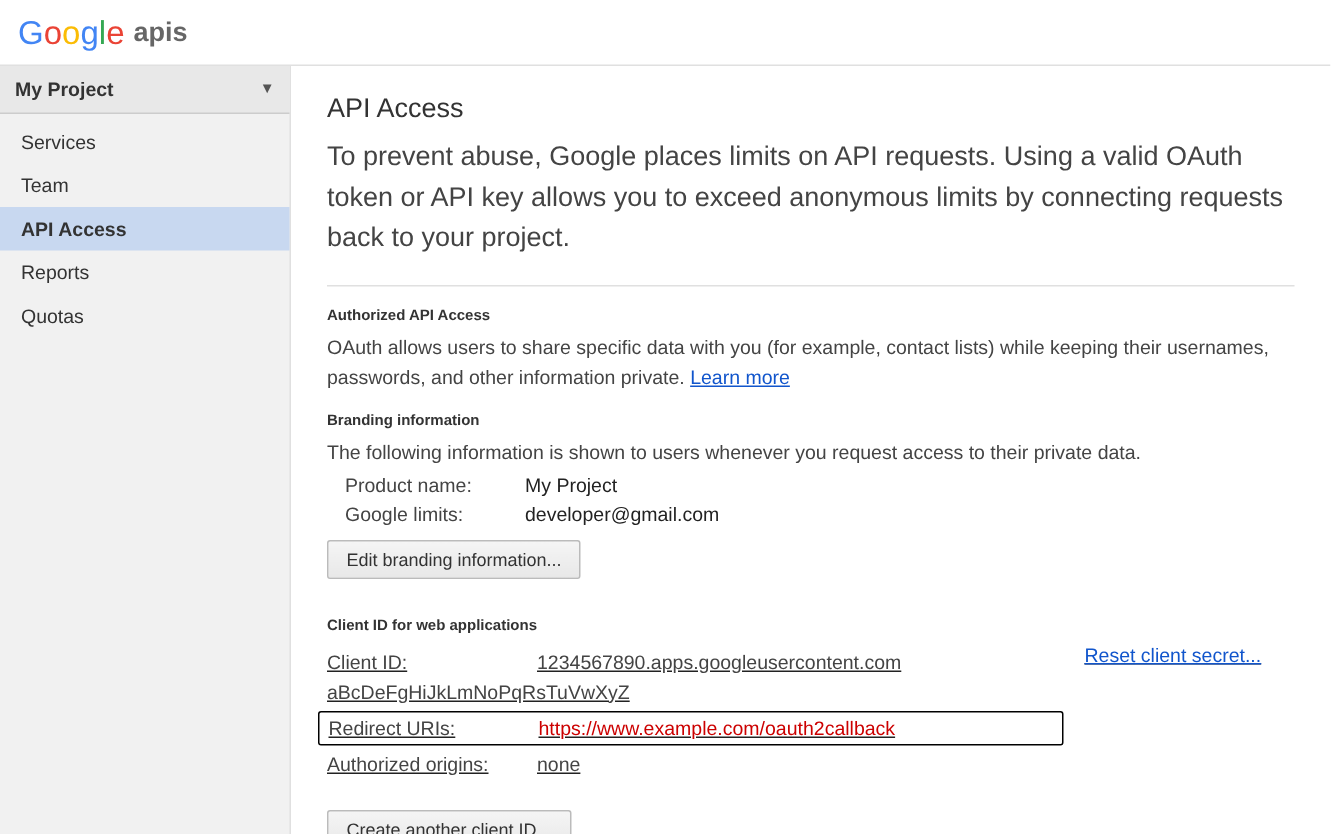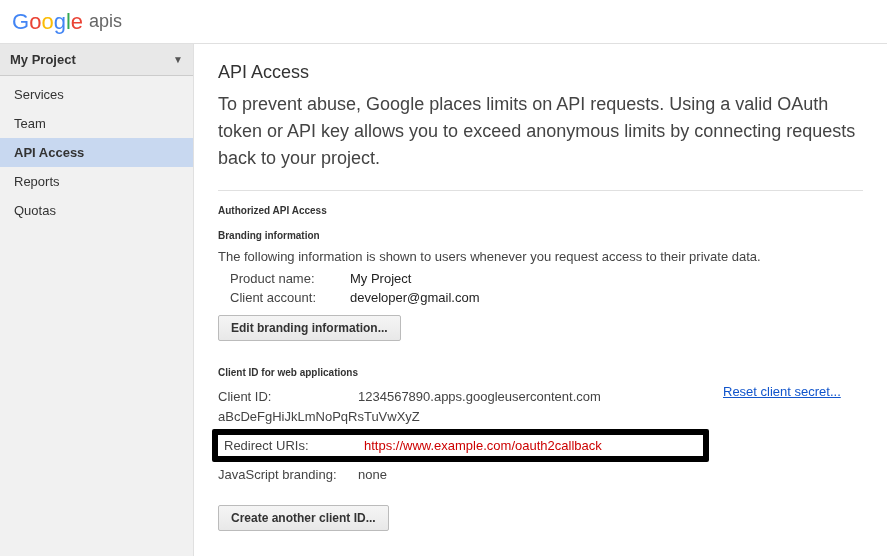--- a/index.html
+++ b/index.html
@@ -27,21 +27,21 @@
       font-weight: normal;
       margin-right: 4px;
     }
     .g-blue { color: #4285F4; }
     .g-red { color: #EA4335; }
     .g-yellow { color: #FBBC05; }
     .g-green { color: #34A853; }
     .apis-text {
       font-size: 18px;
       color: #666;
-      font-weight: normal;
+      font-weight: bold;
       margin-left: 2px;
     }
 
     
     #layout {
       display: flex;
       height: calc(556px - 44px);
     }
 
     
@@ -146,48 +146,48 @@
     
     .btn {
       display: inline-block;
       padding: 5px 12px;
       font-size: 12px;
       background: linear-gradient(#f5f5f5, #e8e8e8);
       border: 1px solid #bbb;
       border-radius: 2px;
       color: #333;
       cursor: pointer;
-      font-weight: bold;
     }
 
     
     .client-id-section {
       margin-top: 18px;
     }
     .client-id-table-inner {
       display: flex;
+      text-decoration: underline;
     }
     .client-fields {
       flex: 1;
     }
     .client-row {
       display: flex;
       align-items: center;
       margin: 5px 0;
       font-size: 13px;
     }
     .client-key {
       width: 140px;
       color: #444;
     }
     .client-value {
       color: #444;
     }
     .client-row.highlighted {
-      border: 6px solid #000000;
+      border: 1px solid #000000;
       padding: 3px 6px;
       border-radius: 2px;
       margin: 3px -6px;
     }
     .client-value.red {
       color: #c00;
     }
 
     .client-actions {
       display: flex;
@@ -249,31 +249,35 @@
   </div>
 
   <div id="main">
 
     <h1 class="page-title">API Access</h1>
     <p class="page-intro">To prevent abuse, Google places limits on API requests. Using a valid OAuth token or API key allows you to exceed anonymous limits by connecting requests back to your project.</p>
 
     <hr class="section-divider">
 
     <h2 class="section-title">Authorized API Access</h2>
+    <p class="section-desc">
+      <span>OAuth allows users to share specific data with you (for example, contact lists) while keeping their usernames, passwords, and other information private.</span>
+      <a class="learn-more">Learn more</a>
+    </p>
 
     <div class="branding-section">
       <h2 class="section-title">Branding information</h2>
       <p class="section-desc">The following information is shown to users whenever you request access to their private data.</p>
 
       <div class="branding-row">
         <span class="branding-key">Product name:</span>
         <span class="branding-value">My Project</span>
       </div>
       <div class="branding-row">
-        <span class="branding-key">Client account:</span>
+        <span class="branding-key">Google limits:</span>
         <span class="branding-value">developer@gmail.com</span>
       </div>
 
       <div style="margin-top: 10px;">
         <button class="btn">Edit branding information...</button>
       </div>
     </div>
 
     <div class="client-id-section">
       <h2 class="section-title">Client ID for web applications</h2>
@@ -289,21 +293,21 @@
           <div class="client-row">
             <span class="client-value">aBcDeFgHiJkLmNoPqRsTuVwXyZ</span>
           </div>
 
           <div class="client-row highlighted">
             <span class="client-key">Redirect URIs:</span>
             <span class="client-value red">https://www.example.com/oauth2callback</span>
           </div>
 
           <div class="client-row">
-            <span class="client-key">JavaScript branding:</span>
+            <span class="client-key">Authorized origins:</span>
             <span class="client-value">none</span>
           </div>
 
         </div>
 
         <div class="client-actions">
           <button class="link-btn">Reset client secret...</button>
         </div>
       </div>
 

